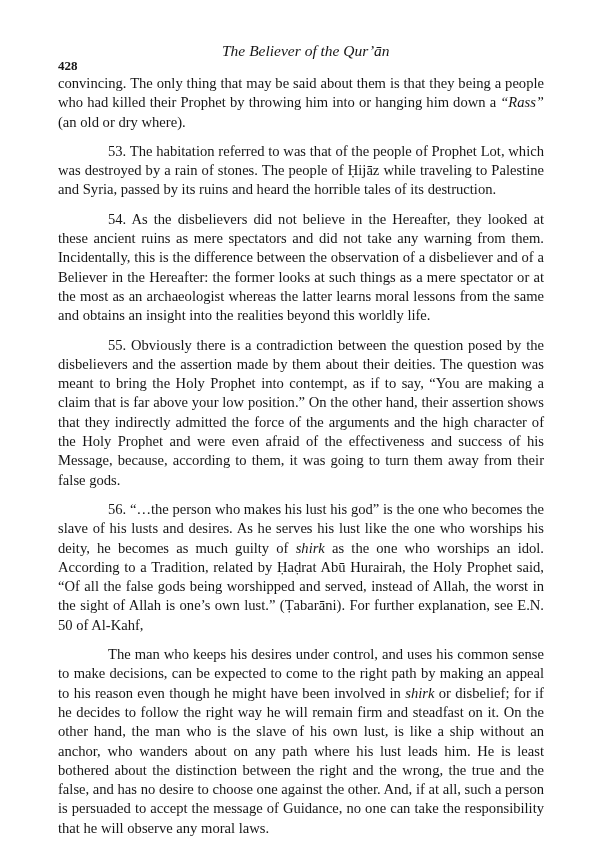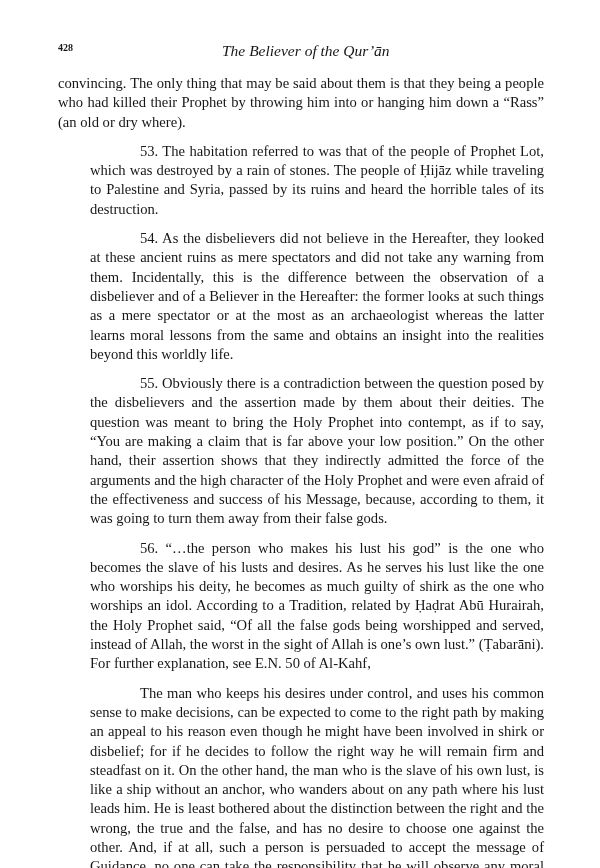--- a/index.html
+++ b/index.html
@@ -8,33 +8,33 @@
     font-family: "Liberation Serif", "DejaVu Serif", serif;
     color: #161616;
   }
   .page {
     position: absolute; left: 58px; top: 0; width: 486px;
   }
   .header {
     position: absolute; top: 42px; left: 0; width: 486px; height: 24px;
   }
   .page-number {
-    position: absolute; left: 0; top: 0; font-weight: bold; font-size: 10px;
+    position: absolute; left: 0; top: 16px; font-weight: bold; font-size: 13px;
   }
   .running-title {
     position: absolute; left: 164px; top: 0; font-style: italic; font-size: 15.5px;
   }
   .body-text {
     position: absolute; left: 0; top: 74px; width: 486px;
     font-size: 14.6px; line-height: 19.3px; text-align: justify;
   }
   .para { margin: 0; }
-  .para.gap { margin-top: 10px; margin-left: 32px; }
+  .para.gap { margin-top: 10px; }
   .indent { text-indent: 50px; }
-  .para span.it { }
+  .para span.it { font-style: italic; }
 </style>
 </head>
 <body>
 
 <div class="page">
   <div class="header">
     <span class="page-number">428</span>
     <span class="running-title">The Believer of the Qur’ān</span>
   </div>
 

